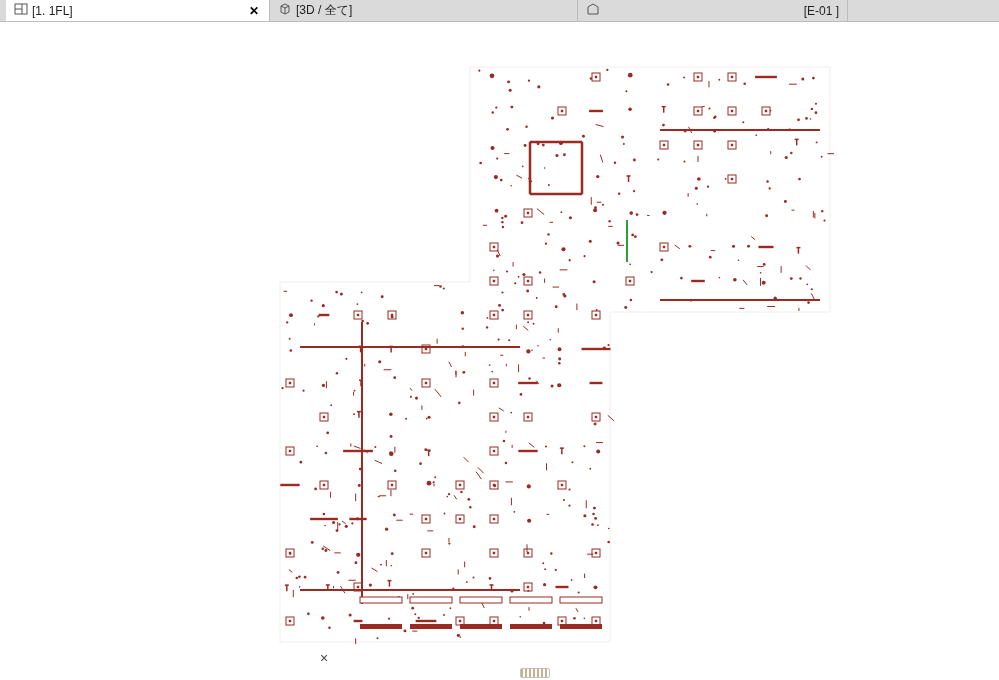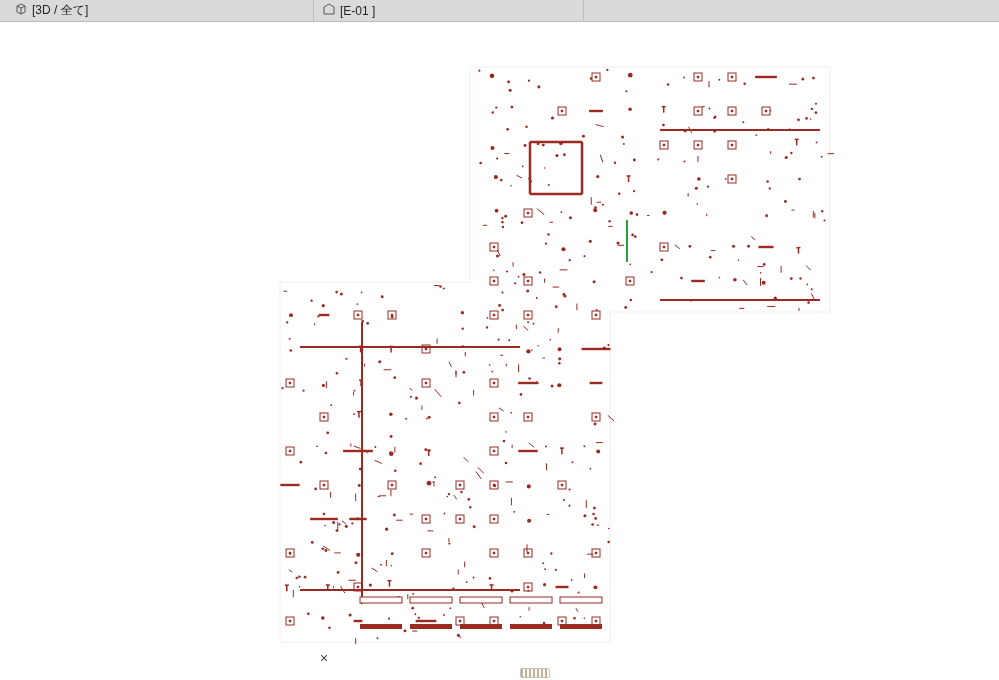--- a/index.html
+++ b/index.html
@@ -29,21 +29,21 @@
     height: 21px;
     cursor: pointer;
   }
   .tab.active { background: #fff; }
   .tab.sliver { width: 6px; padding:0; border-right: none; }
   .tab .label { white-space: nowrap; color:#222; }
   .tab .close { margin-left: auto; font-weight: bold; cursor:pointer; padding:0 2px; }
   .tab svg { flex:0 0 auto; }
   .tab.w1 { width: 264px; }
   .tab.w2 { width: 308px; }
-  .tab.w3 { width: 270px; }
+  .tab.w3 { width: 270px; justify-content: space-between; }
 
   .toolbar {
     position: absolute;
     top: 26px;
     left: 50%;
     transform: translateX(-50%);
     display:flex;
     height:20px;
     border:1px solid #bcbcbc;
     border-radius:3px;
@@ -80,20 +80,31 @@
     border:1px solid #c0c0c0;
     border-radius:2px;
   }
 </style>
 </head>
 <body>
 
 <div class="tabbar">
   <div class="tab sliver"></div>
 
+  <div class="tab w1 active">
+    <span>
+      <svg width="14" height="14" viewBox="0 0 14 14">
+        <rect x="1" y="2" width="12" height="10" fill="none" stroke="#555" stroke-width="1"></rect>
+        <line x1="1" y1="7" x2="8" y2="7" stroke="#555"></line>
+        <line x1="8" y1="2" x2="8" y2="12" stroke="#555"></line>
+      </svg>
+    </span>
+    <span class="label">[1. 1FL]</span>
+    <span class="close">✕</span>
+  </div>
 
   <div class="tab w2">
     <span>
       <svg width="14" height="14" viewBox="0 0 14 14">
         <path d="M3 4 L7 2 L11 4 L11 10 L7 12 L3 10 Z" fill="none" stroke="#555"></path>
         <path d="M3 4 L7 6 L11 4 M7 6 L7 12" fill="none" stroke="#555"></path>
       </svg>
     </span>
     <span class="label">[3D / 全て]</span>
   </div>

